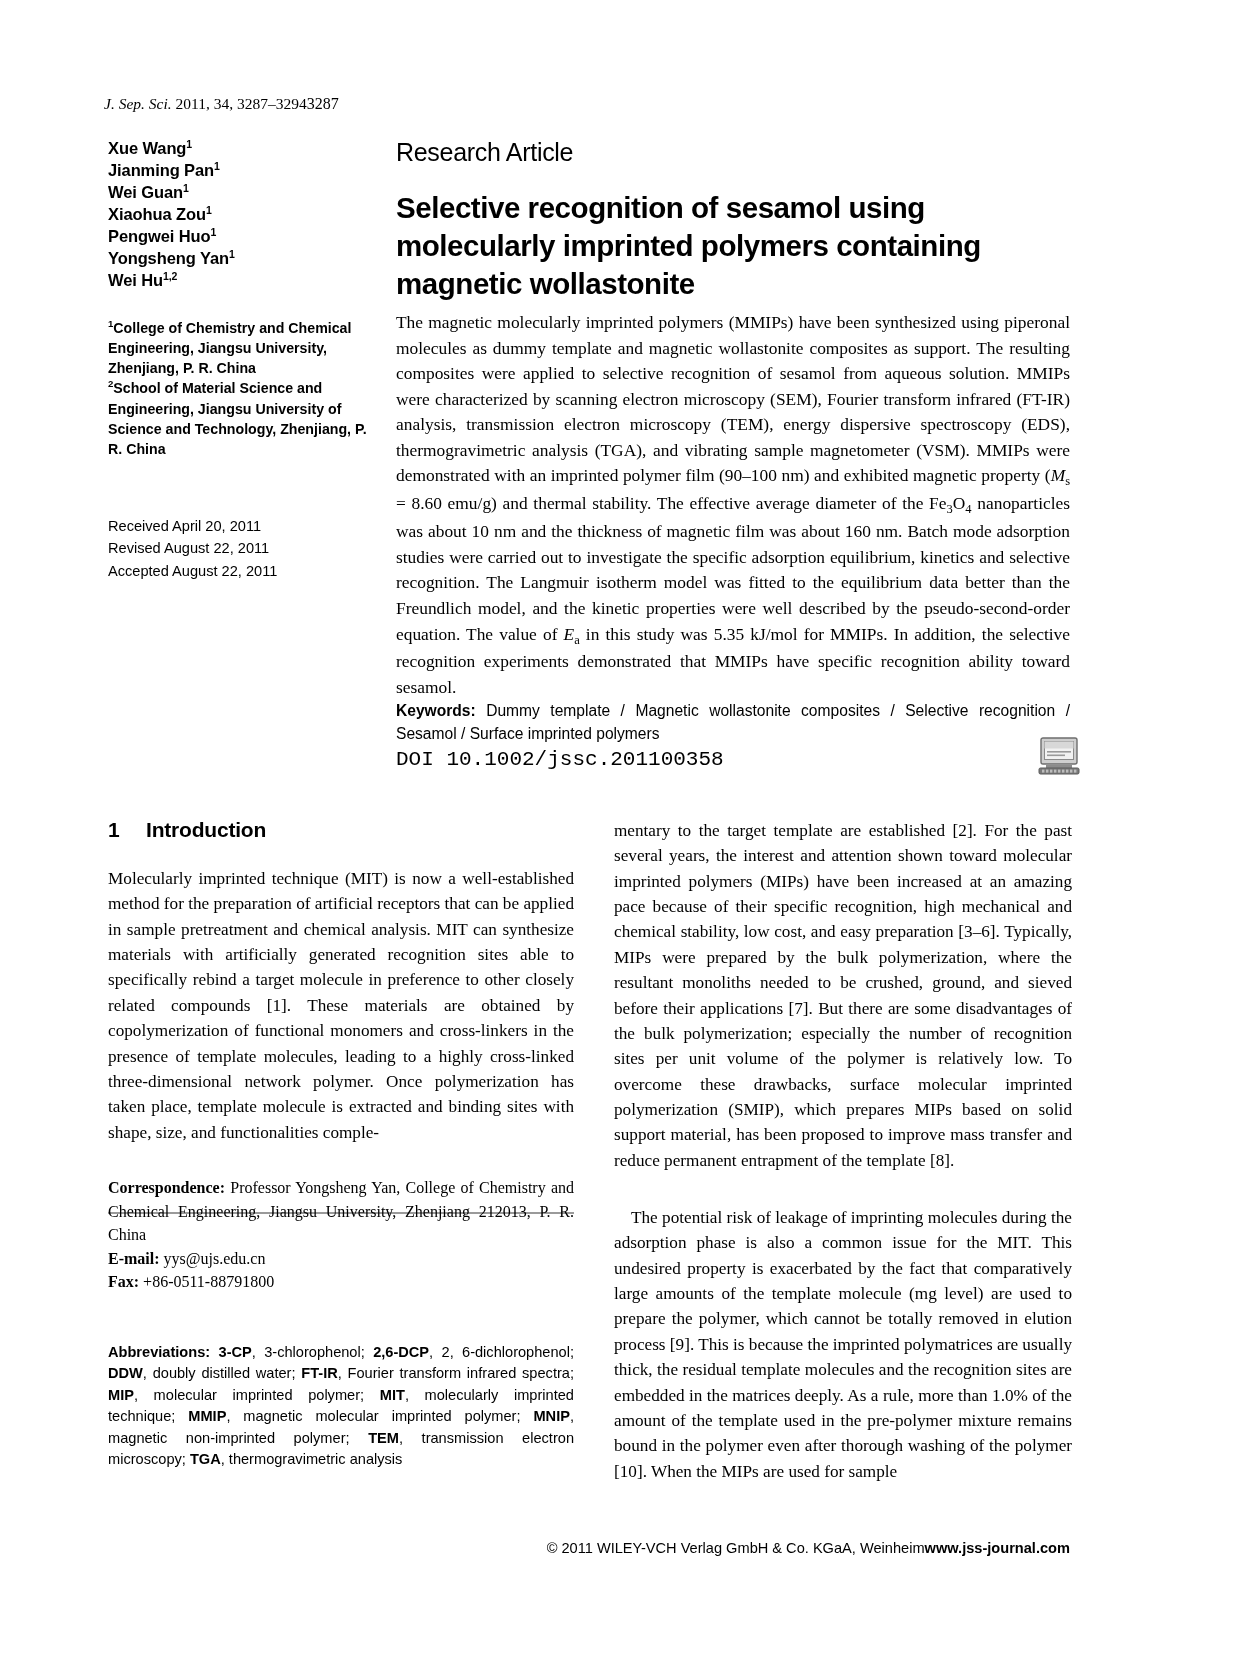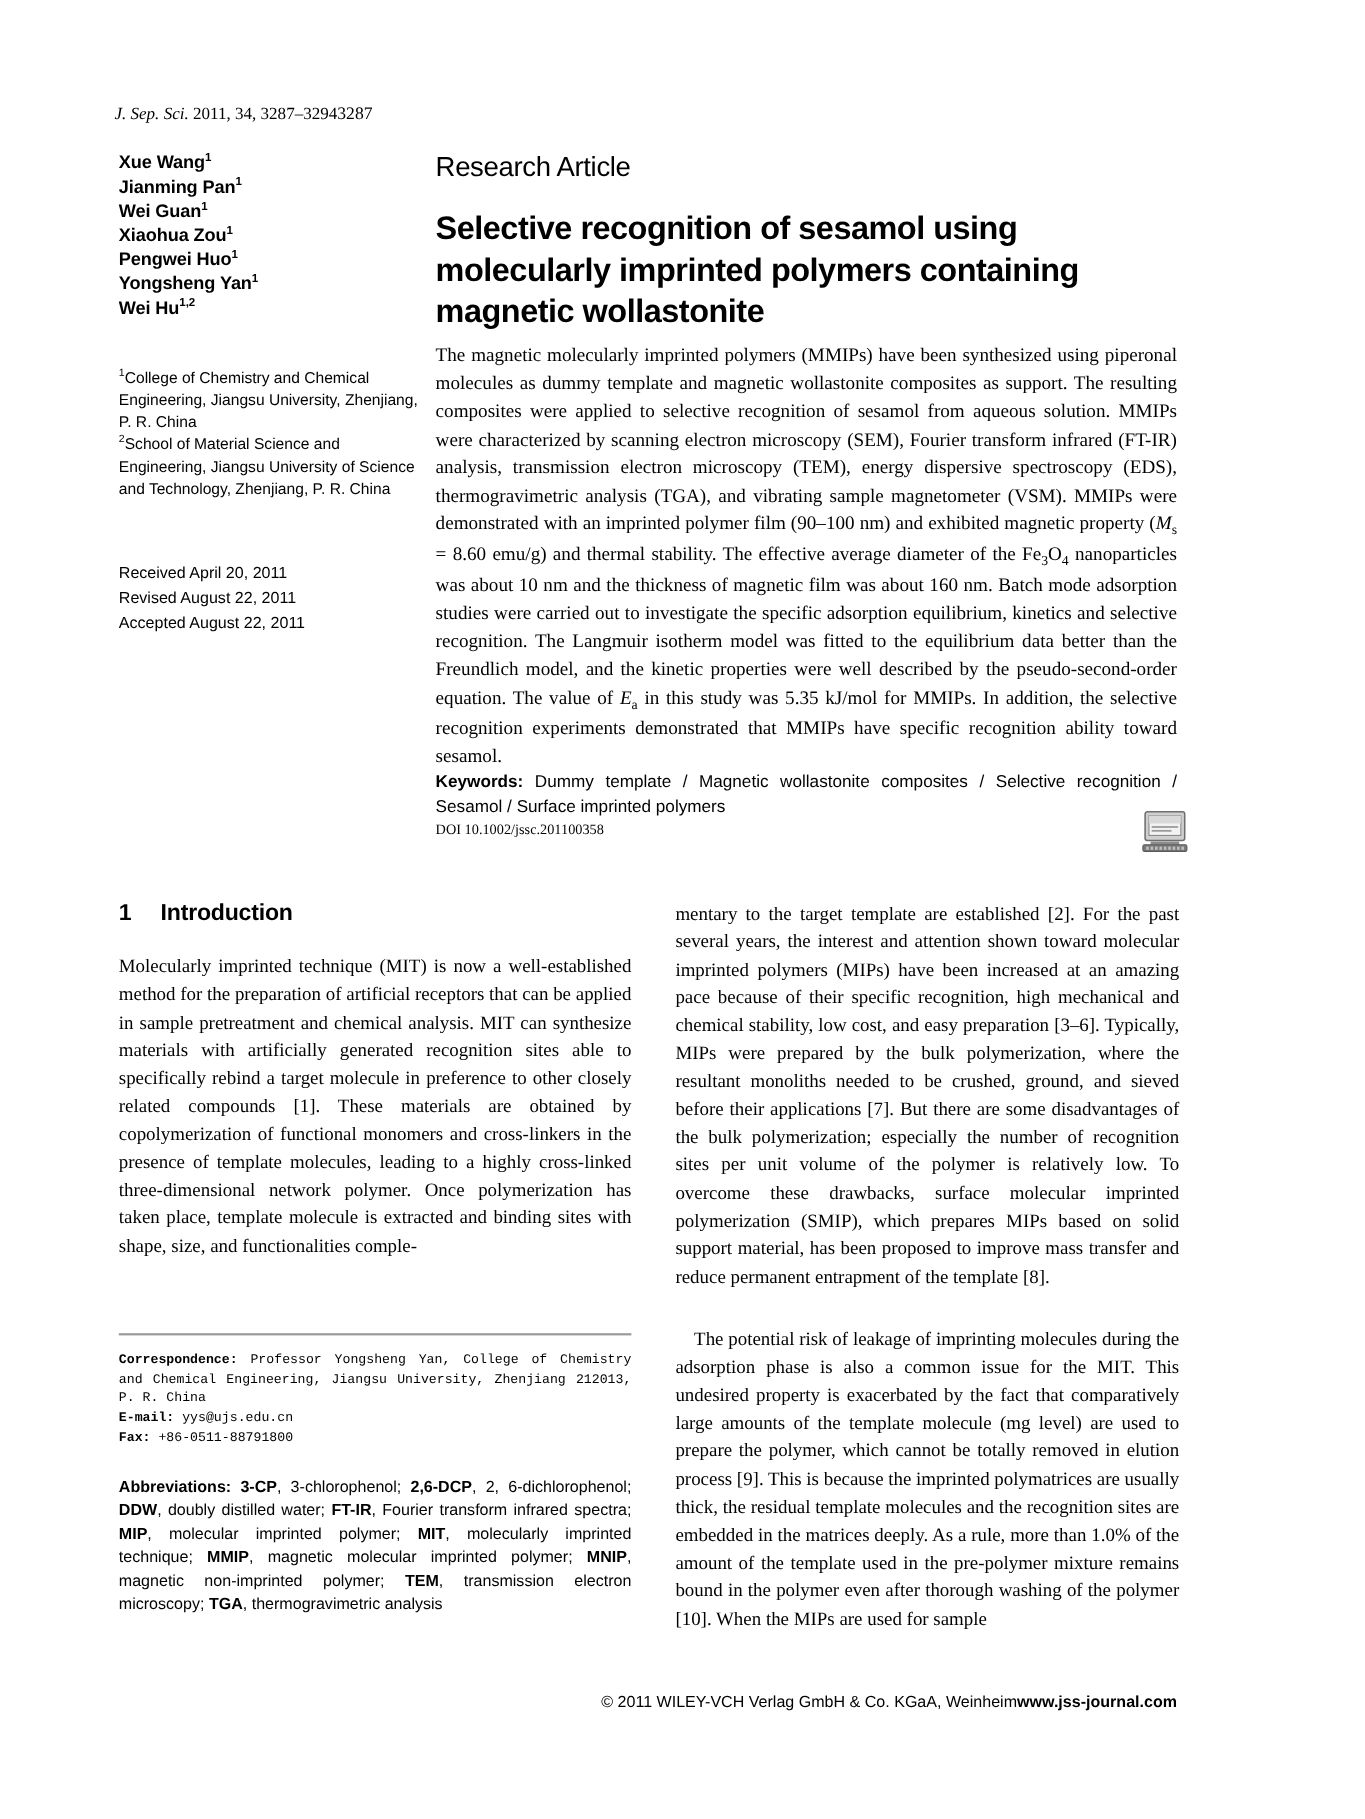--- a/index.html
+++ b/index.html
@@ -49,23 +49,24 @@
   .authors {
     font-size: 16.5px;
     font-weight: bold;
     line-height: 1.33;
     letter-spacing: -0.1px;
   }
   .authors .au { display: block; white-space: nowrap; }
   .authors sup { font-size: 10.5px; vertical-align: super; line-height: 0; }
 
   .affils {
-    margin-top: 42px;
+    margin-top: 26px;
     font-size: 14.2px;
     line-height: 1.43;
+    font-weight: bold;
   }
   .affil { margin-bottom: 0px; text-indent: 0; }
   .affil sup { font-size: 9.6px; vertical-align: super; line-height: 0; }
   .affil .body { display: inline; }
 
   .dates {
     margin-top: 55px;
     font-size: 14.6px;
     line-height: 1.55;
   }
@@ -114,22 +115,22 @@
     left: 396px;
     top: 700px;
     width: 674px;
     font-family: "Liberation Sans", sans-serif;
     font-size: 15.6px;
     line-height: 1.45;
     text-align: justify;
   }
   .keywords b { font-weight: bold; }
   .doi {
-    font-family: Liberation Serif, serif;
-    font-size: 13px;
+    font-family: Liberation Mono, monospace;
+    font-size: 21px;
     line-height: 1.45;
   }
 
   
   .monitor {
     position: absolute;
     left: 1038px;
     top: 737px;
     width: 42px;
     height: 38px;
@@ -170,24 +171,24 @@
     position: absolute;
     left: 108px;
     top: 1212px;
     width: 466px;
     height: 2px;
     background: #9a9a9a;
   }
   .fnote {
     position: absolute;
     left: 108px;
-    top: 1228px;
+    top: 1176px;
     width: 466px;
-    font-family: Liberation Mono, monospace;
-    font-size: 12px;
+    font-family: Liberation Serif, serif;
+    font-size: 16px;
     line-height: 1.47;
     text-align: justify;
   }
   .fnote b { font-weight: bold; }
   .fnote .lines { margin: 0; }
   .abbrev {
     position: absolute;
     left: 108px;
     top: 1342px;
     width: 466px;

